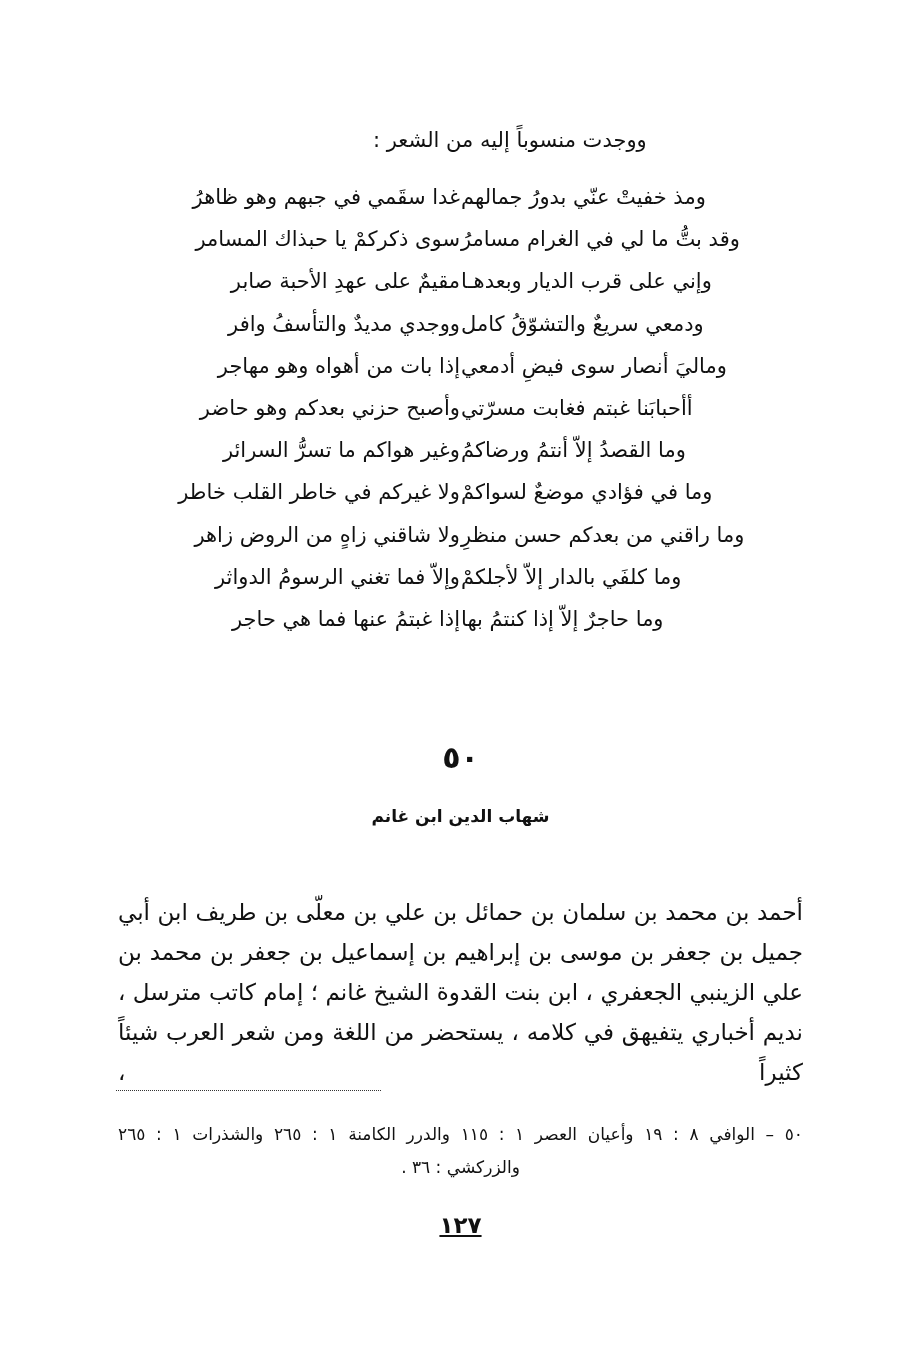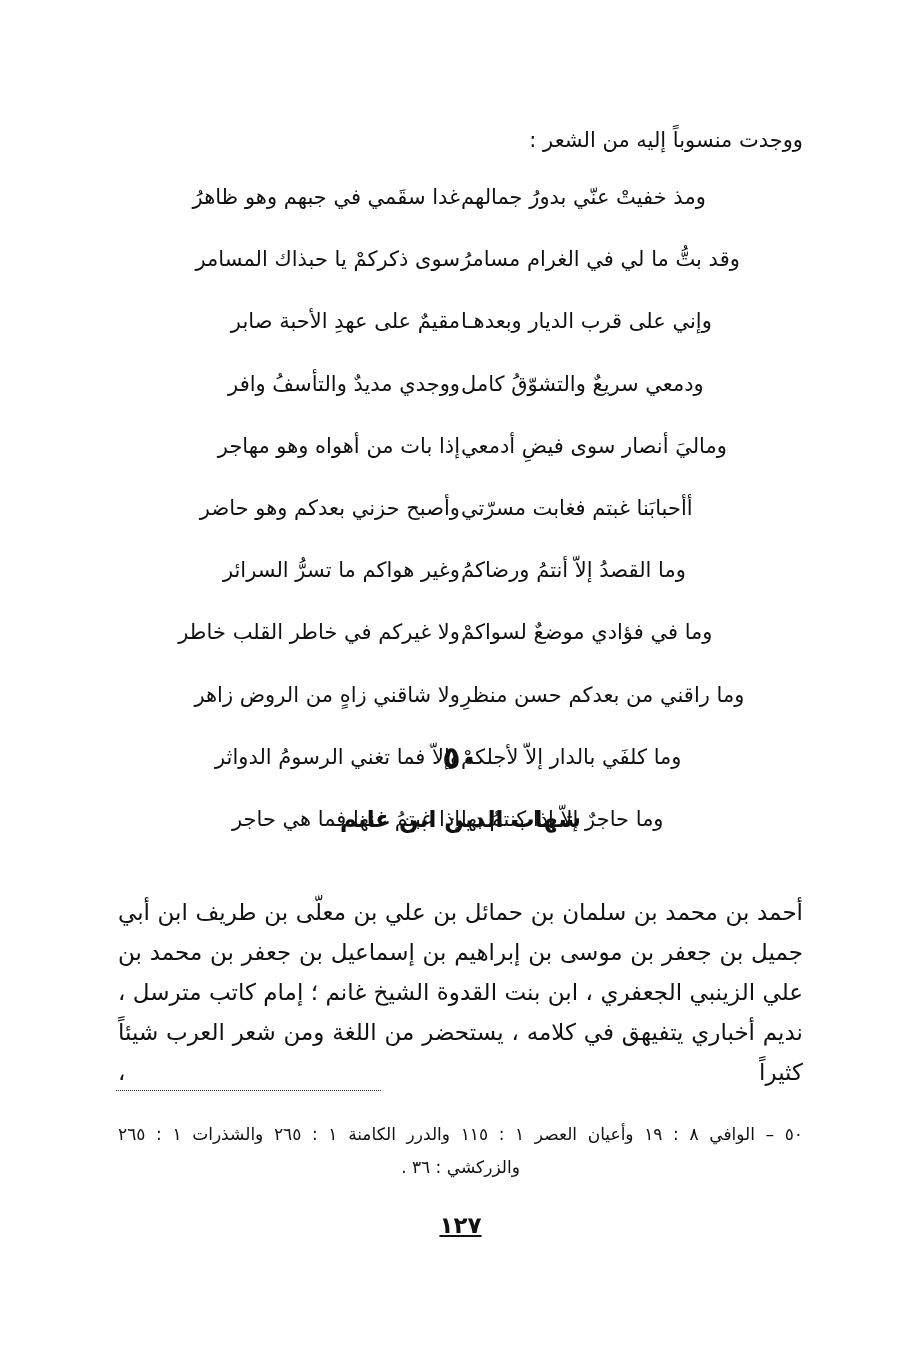--- a/index.html
+++ b/index.html
@@ -18,40 +18,39 @@
   .page {
     position: absolute;
     inset: 0;
     padding: 0;
   }
   .intro-line {
     position: absolute;
     top: 128px;
     right: 118px;
     width: 430px;
-    text-align: right;
+    text-align: left;
     font-size: 21px;
     letter-spacing: 0.2px;
   }
 
   
   .poem {
     position: absolute;
     top: 176px;
     right: 118px;
     left: 118px;
     display: flex;
     flex-direction: row;
     justify-content: space-between;
     gap: 0px;
   }
   .poem-col {
     display: flex;
     flex-direction: column;
-    gap: 20px;
   }
   .poem-col.right { width: 342px; align-items: stretch; }
   .poem-col.left  { width: 342px; align-items: stretch; }
   .verse {
     height: 42.2px;
     line-height: 42.2px;
     font-size: 21px;
     white-space: nowrap;
     overflow: visible;
   }
@@ -67,21 +66,21 @@
     font-size: 30px;
     font-weight: bold;
     letter-spacing: 1px;
   }
   .section-title {
     position: absolute;
     top: 806px;
     left: 0;
     right: 0;
     text-align: center;
-    font-size: 23px;
+    font-size: 17px;
     font-weight: bold;
   }
 
   .bio {
     position: absolute;
     top: 892px;
     right: 118px;
     left: 118px;
     font-size: 23px;
     line-height: 40px;

